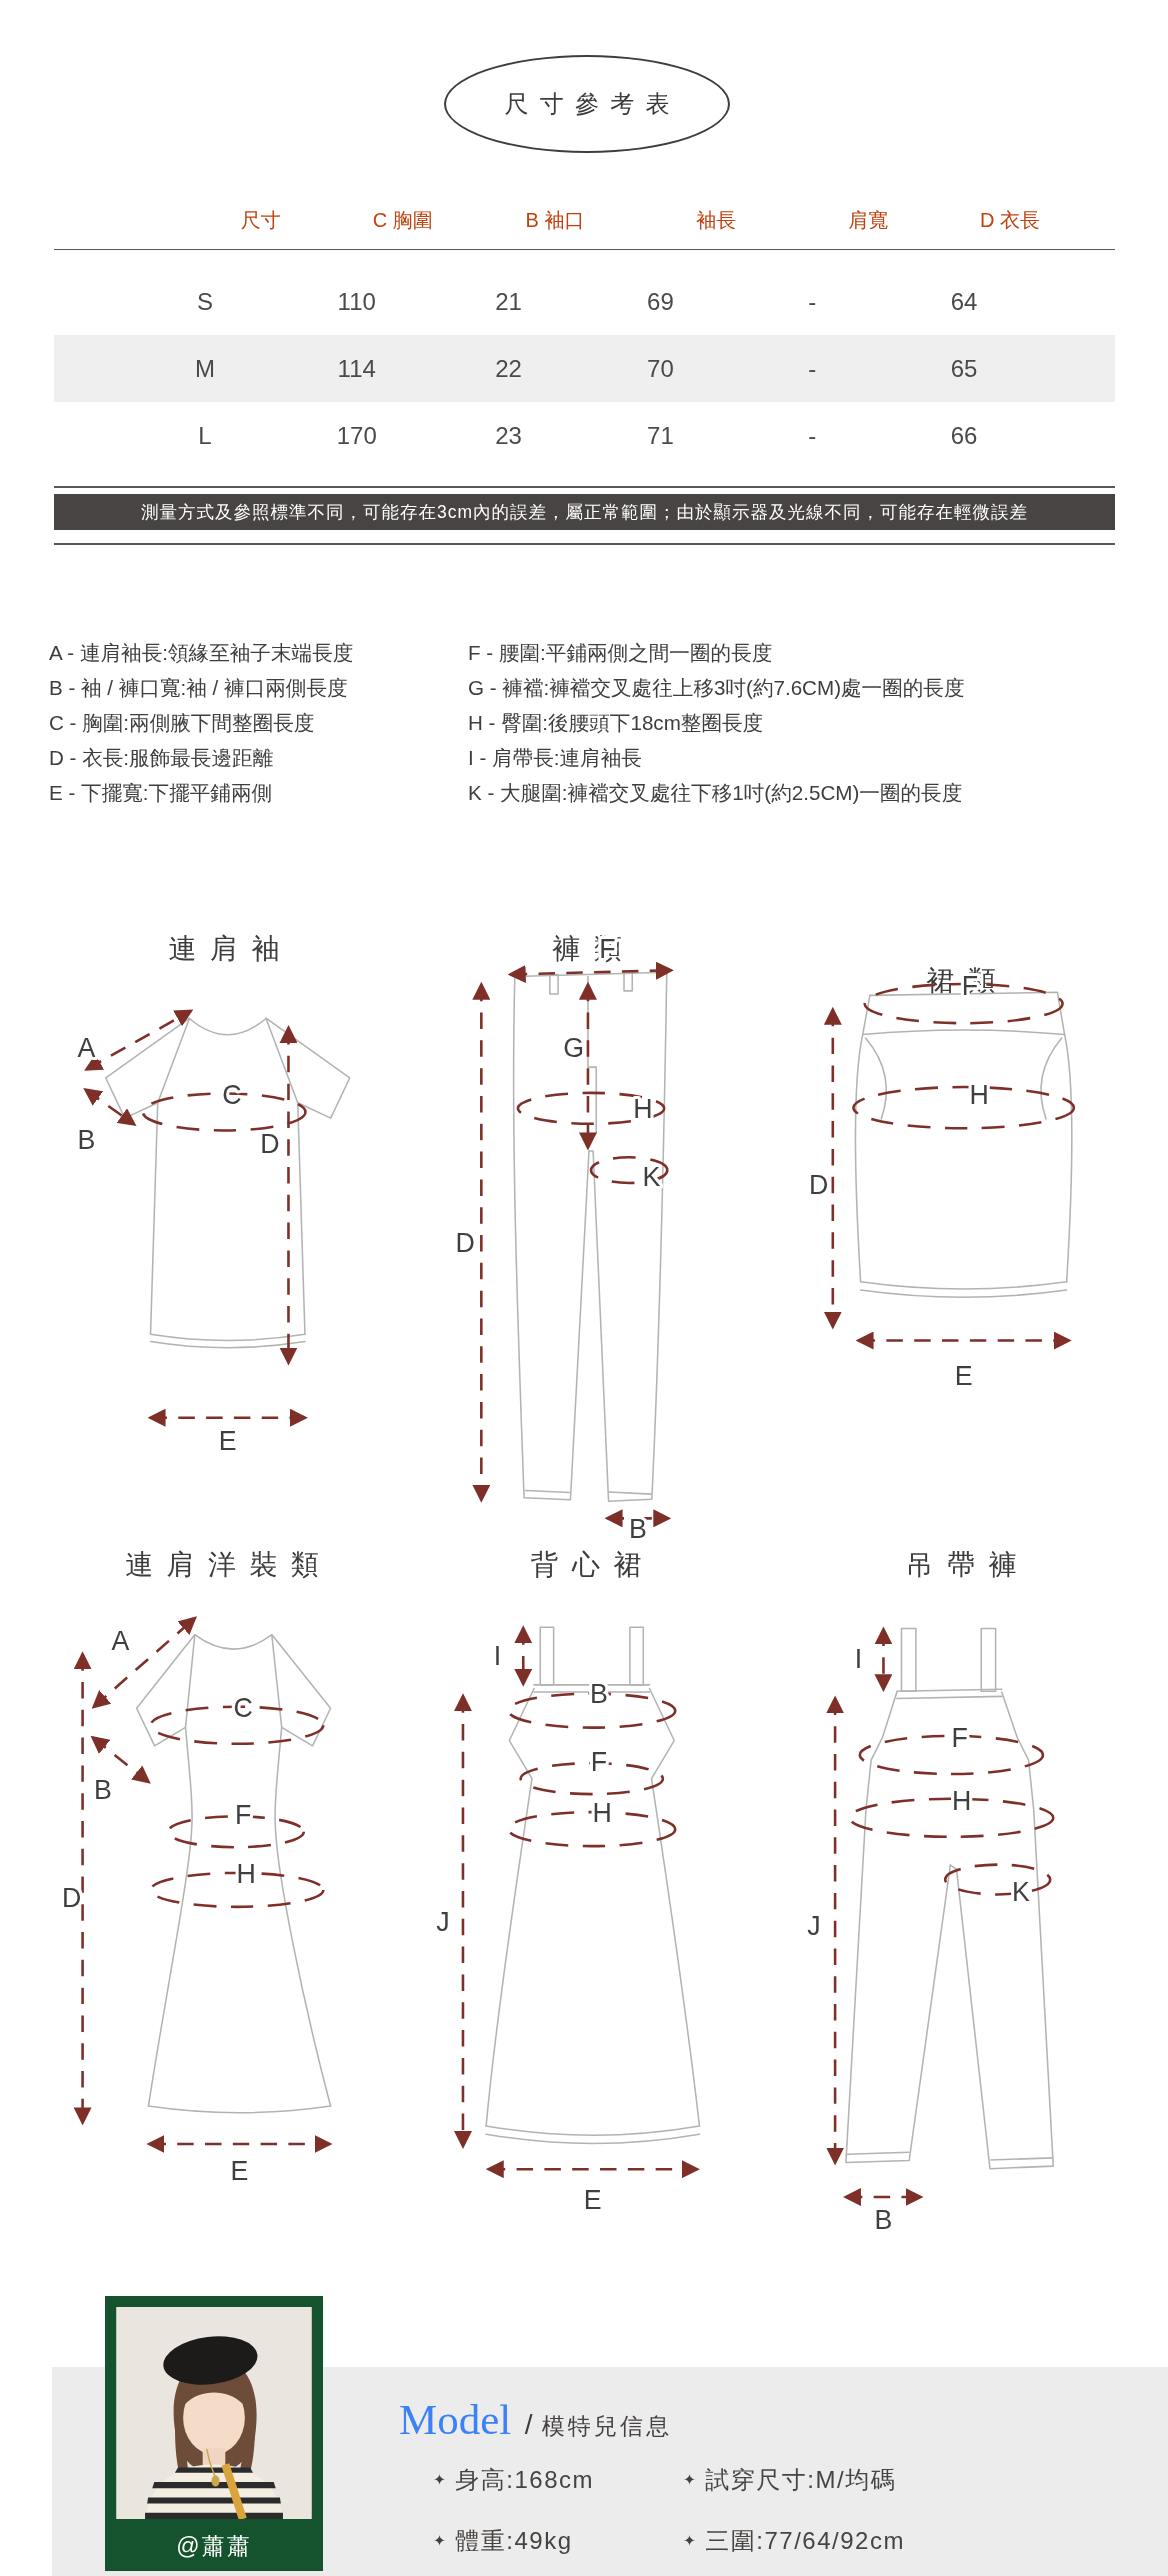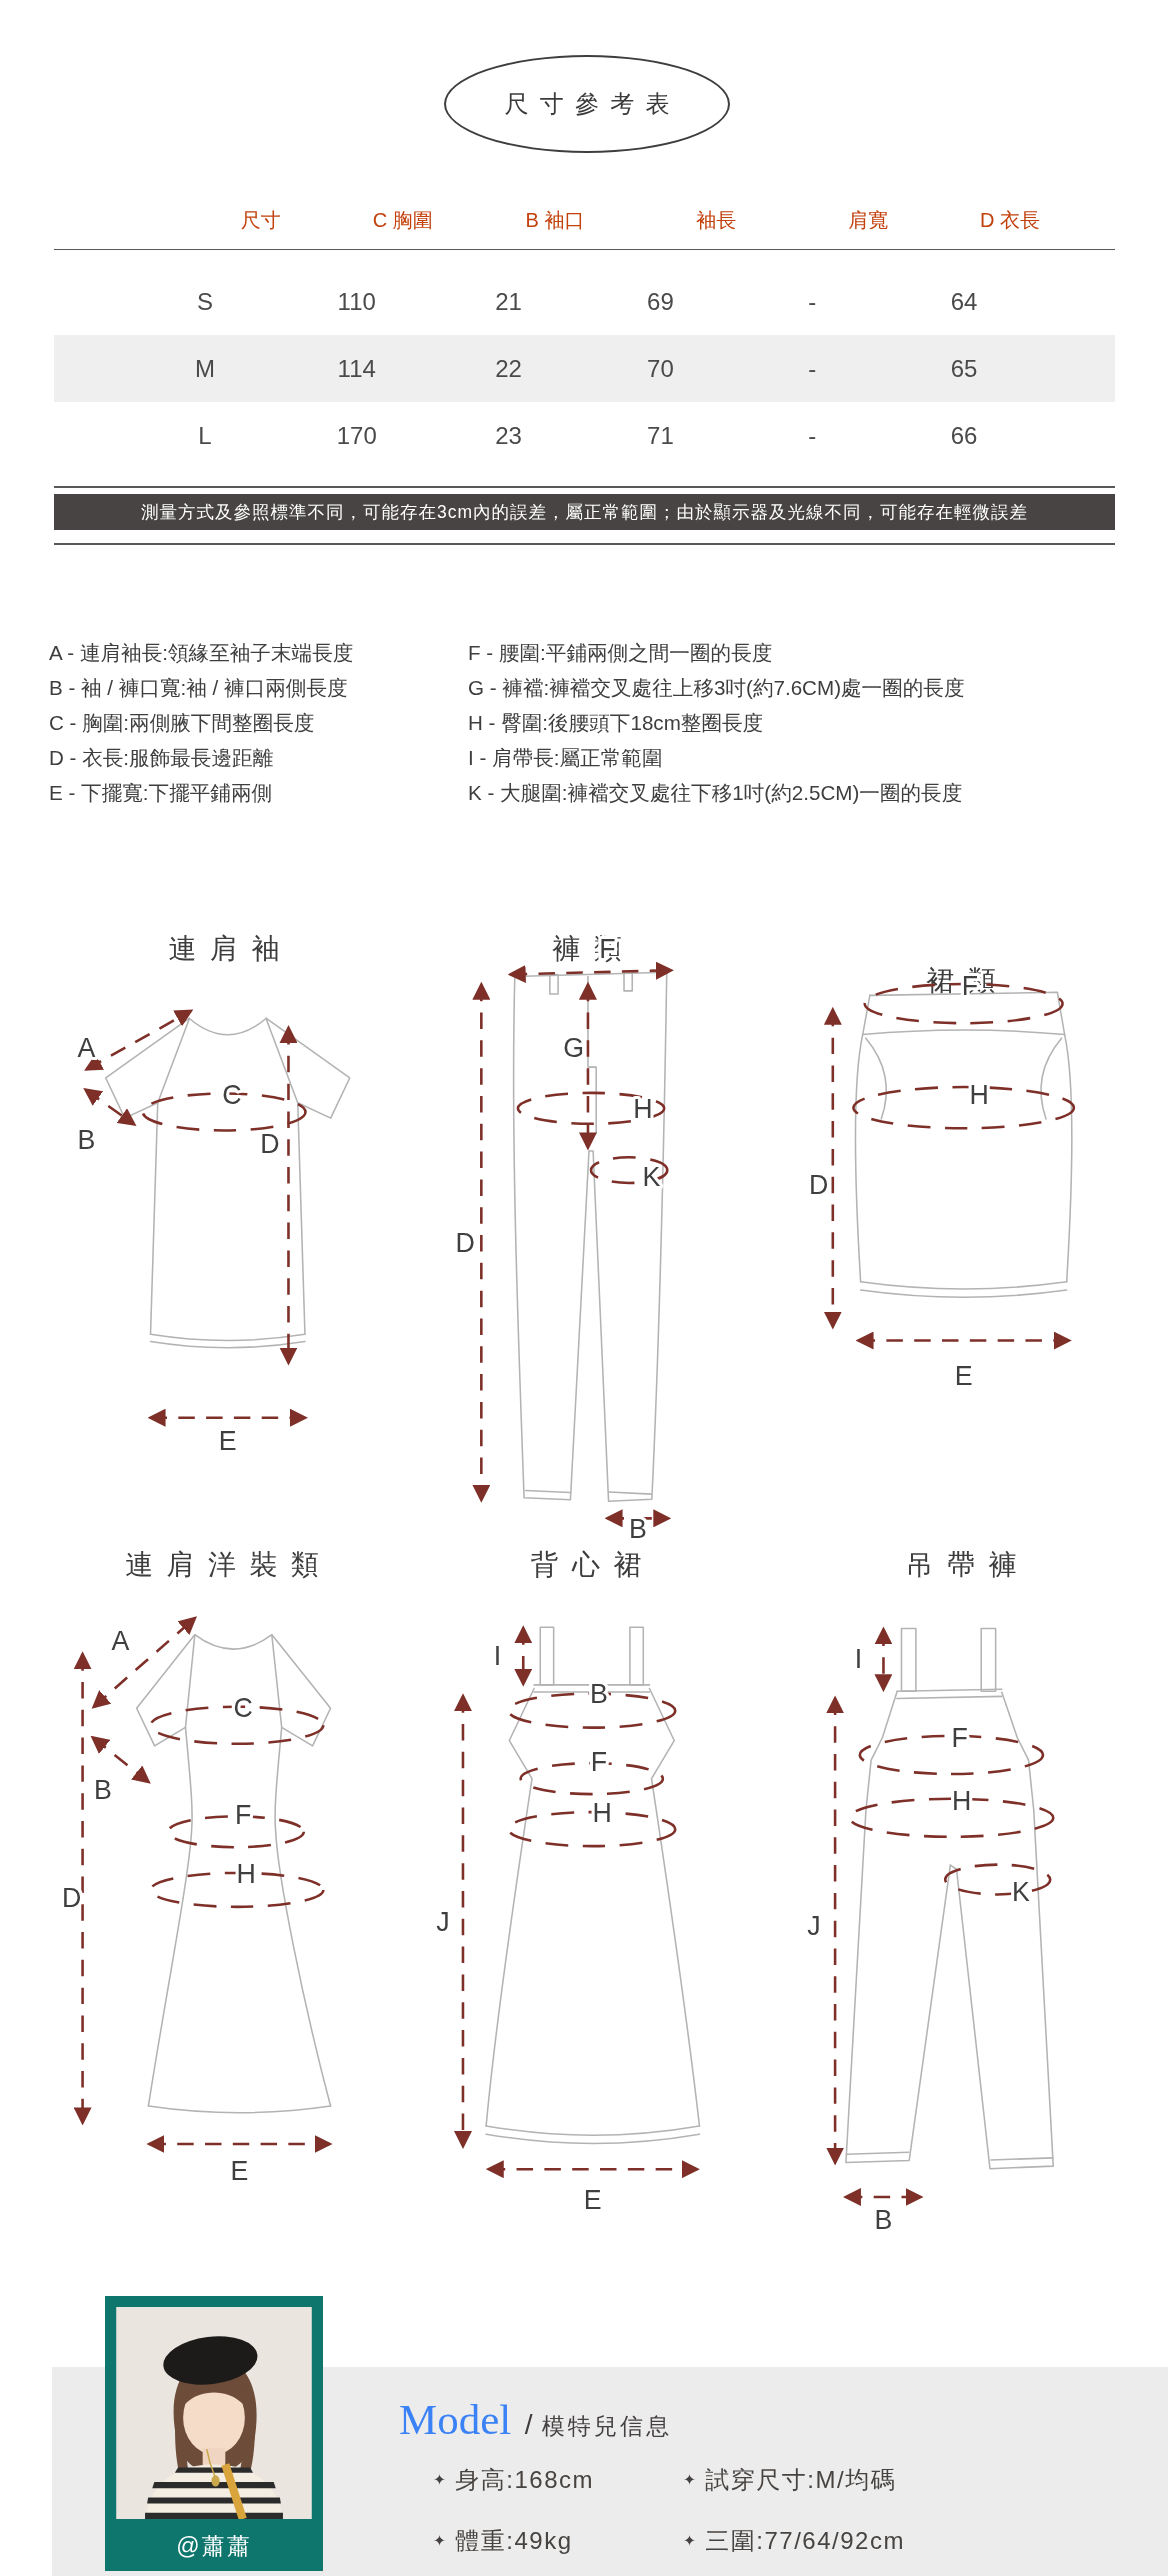--- a/index.html
+++ b/index.html
@@ -42,21 +42,21 @@
 
   
   .outline{fill:none;stroke:#b3b3b3;stroke-width:3;stroke-linecap:round;stroke-linejoin:round;}
   .meas{fill:none;stroke:#7d2f28;stroke-width:5;stroke-dasharray:32 22;}
   .mell{fill:none;stroke:#7d2f28;stroke-width:5;stroke-dasharray:44 28;}
   .lbl{font-family:"Liberation Sans","DejaVu Sans",sans-serif;font-size:52px;fill:#3f3f3f;
        paint-order:stroke;stroke:#ffffff;stroke-width:12px;stroke-linejoin:round;}
 
   
   .model-panel{left:52px;top:2367px;width:1117px;height:233px;background:#ececec;}
-  .photo-frame{left:105px;top:2296px;width:218px;height:275px;background:#0f766e;z-index:2;}
+  .photo-frame{left:105px;top:2296px;width:218px;height:275px;background:#14532d;z-index:2;}
   .photo-frame svg{position:absolute;left:11.3px;top:11.3px;}
   .handle{position:absolute;left:0;bottom:9.3px;width:100%;text-align:center;color:#ffffff;
           font-size:23px;letter-spacing:2.1px;}
   .model-title{left:399px;top:2395px;display:flex;align-items:baseline;z-index:3;}
   .model-title .big{font-family:Liberation Serif, serif;font-size:43px;color:#3b82f6;}
   .model-title .div{font-size:28px;color:#3f3b3a;margin:0 9.3px 0 13.4px;}
   .model-title .sub{font-size:23px;letter-spacing:3.1px;color:#454140;}
   .model-info{left:433px;top:2464px;display:grid;grid-template-columns:250px auto;row-gap:29px;z-index:3;}
   .model-info .item{display:flex;align-items:center;white-space:nowrap;}
   .model-info .bullet{font-size:15.5px;color:#454140;margin-right:9.3px;}
@@ -114,21 +114,21 @@
     <p>A - 連肩袖長:領緣至袖子末端長度</p>
     <p>B - 袖 / 褲口寬:袖 / 褲口兩側長度</p>
     <p>C - 胸圍:兩側腋下間整圈長度</p>
     <p>D - 衣長:服飾最長邊距離</p>
     <p>E - 下擺寬:下擺平鋪兩側</p>
   </div>
   <div class="abs legend legend-right">
     <p>F - 腰圍:平鋪兩側之間一圈的長度</p>
     <p>G - 褲襠:褲襠交叉處往上移3吋(約7.6CM)處一圈的長度</p>
     <p>H - 臀圍:後腰頭下18cm整圈長度</p>
-    <p>I - 肩帶長:屬正常範圍</p>
+    <p>I - 肩帶長:連肩袖長</p>
     <p>K - 大腿圍:褲襠交叉處往下移1吋(約2.5CM)一圈的長度</p>
   </div>
 
   <div class="abs dtitle" style="left:224px;top:930px;">連肩袖</div>
   <div class="abs dtitle" style="left:587px;top:930px;">褲類</div>
   <div class="abs dtitle" style="left:961px;top:930px;margin-top:32px;">裙類</div>
   <div class="abs dtitle" style="left:222px;top:1546px;">連肩洋裝類</div>
   <div class="abs dtitle" style="left:586px;top:1546px;">背心裙</div>
   <div class="abs dtitle" style="left:961px;top:1546px;">吊帶褲</div>
 

